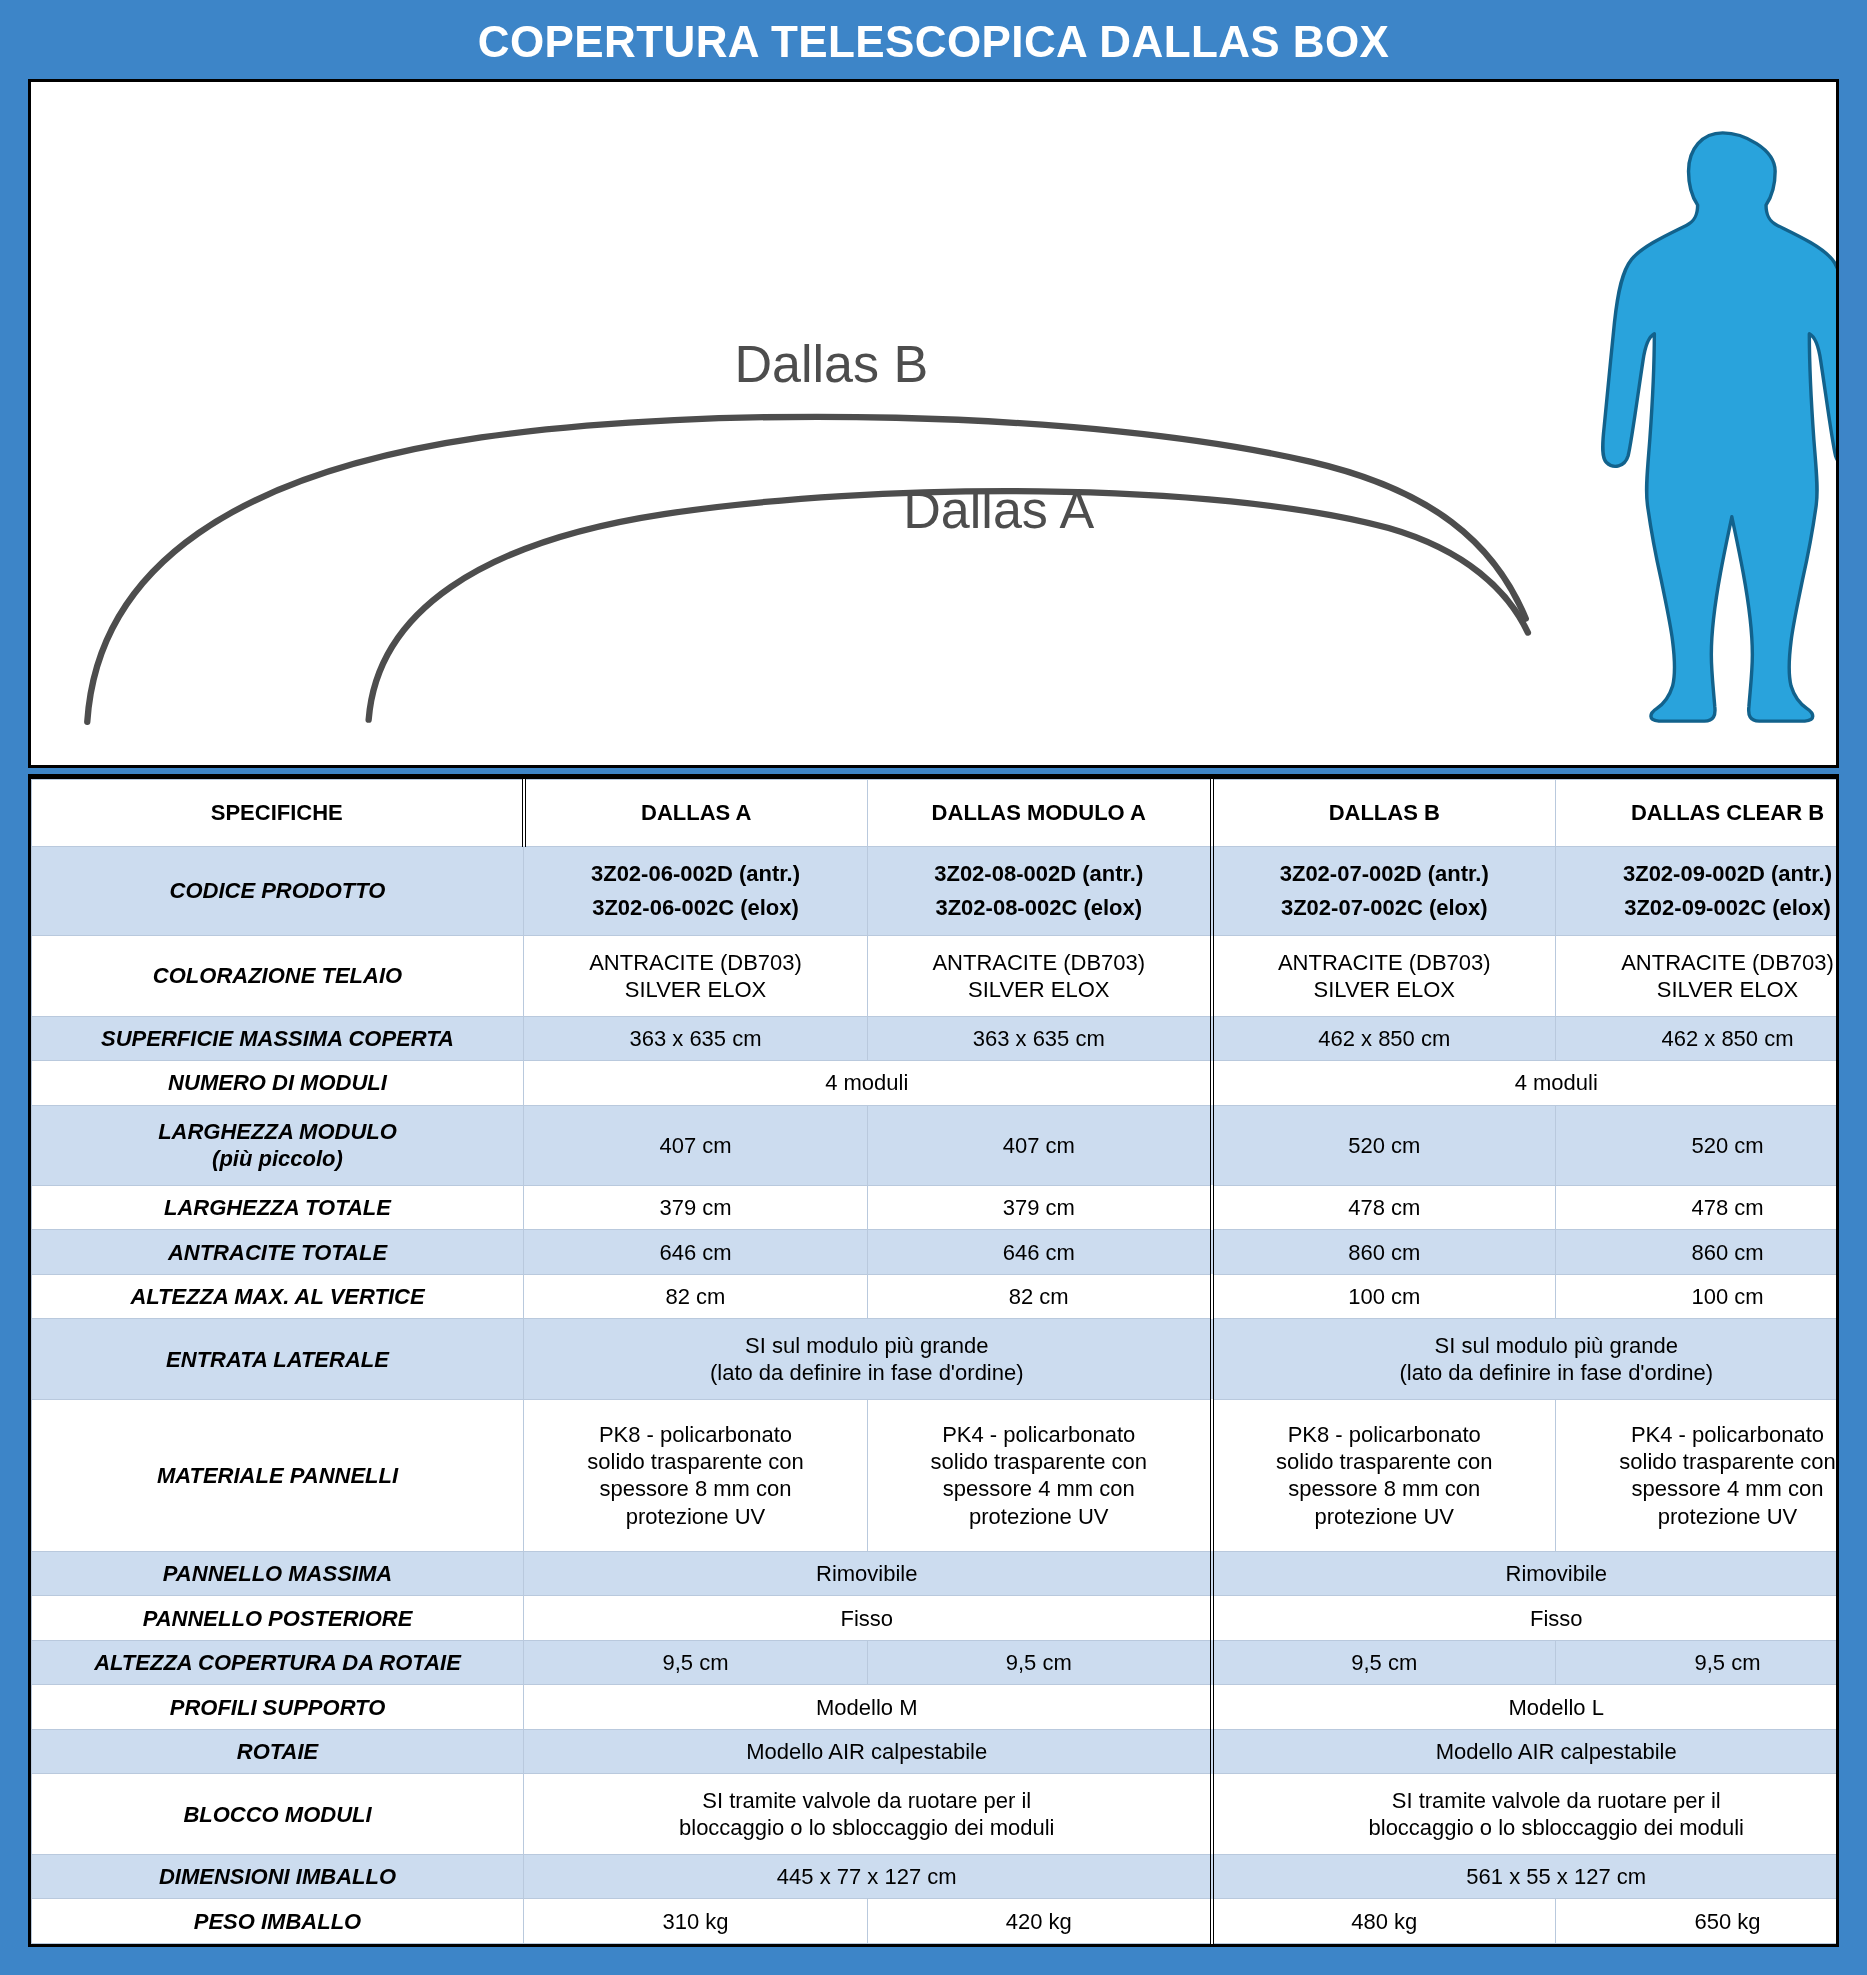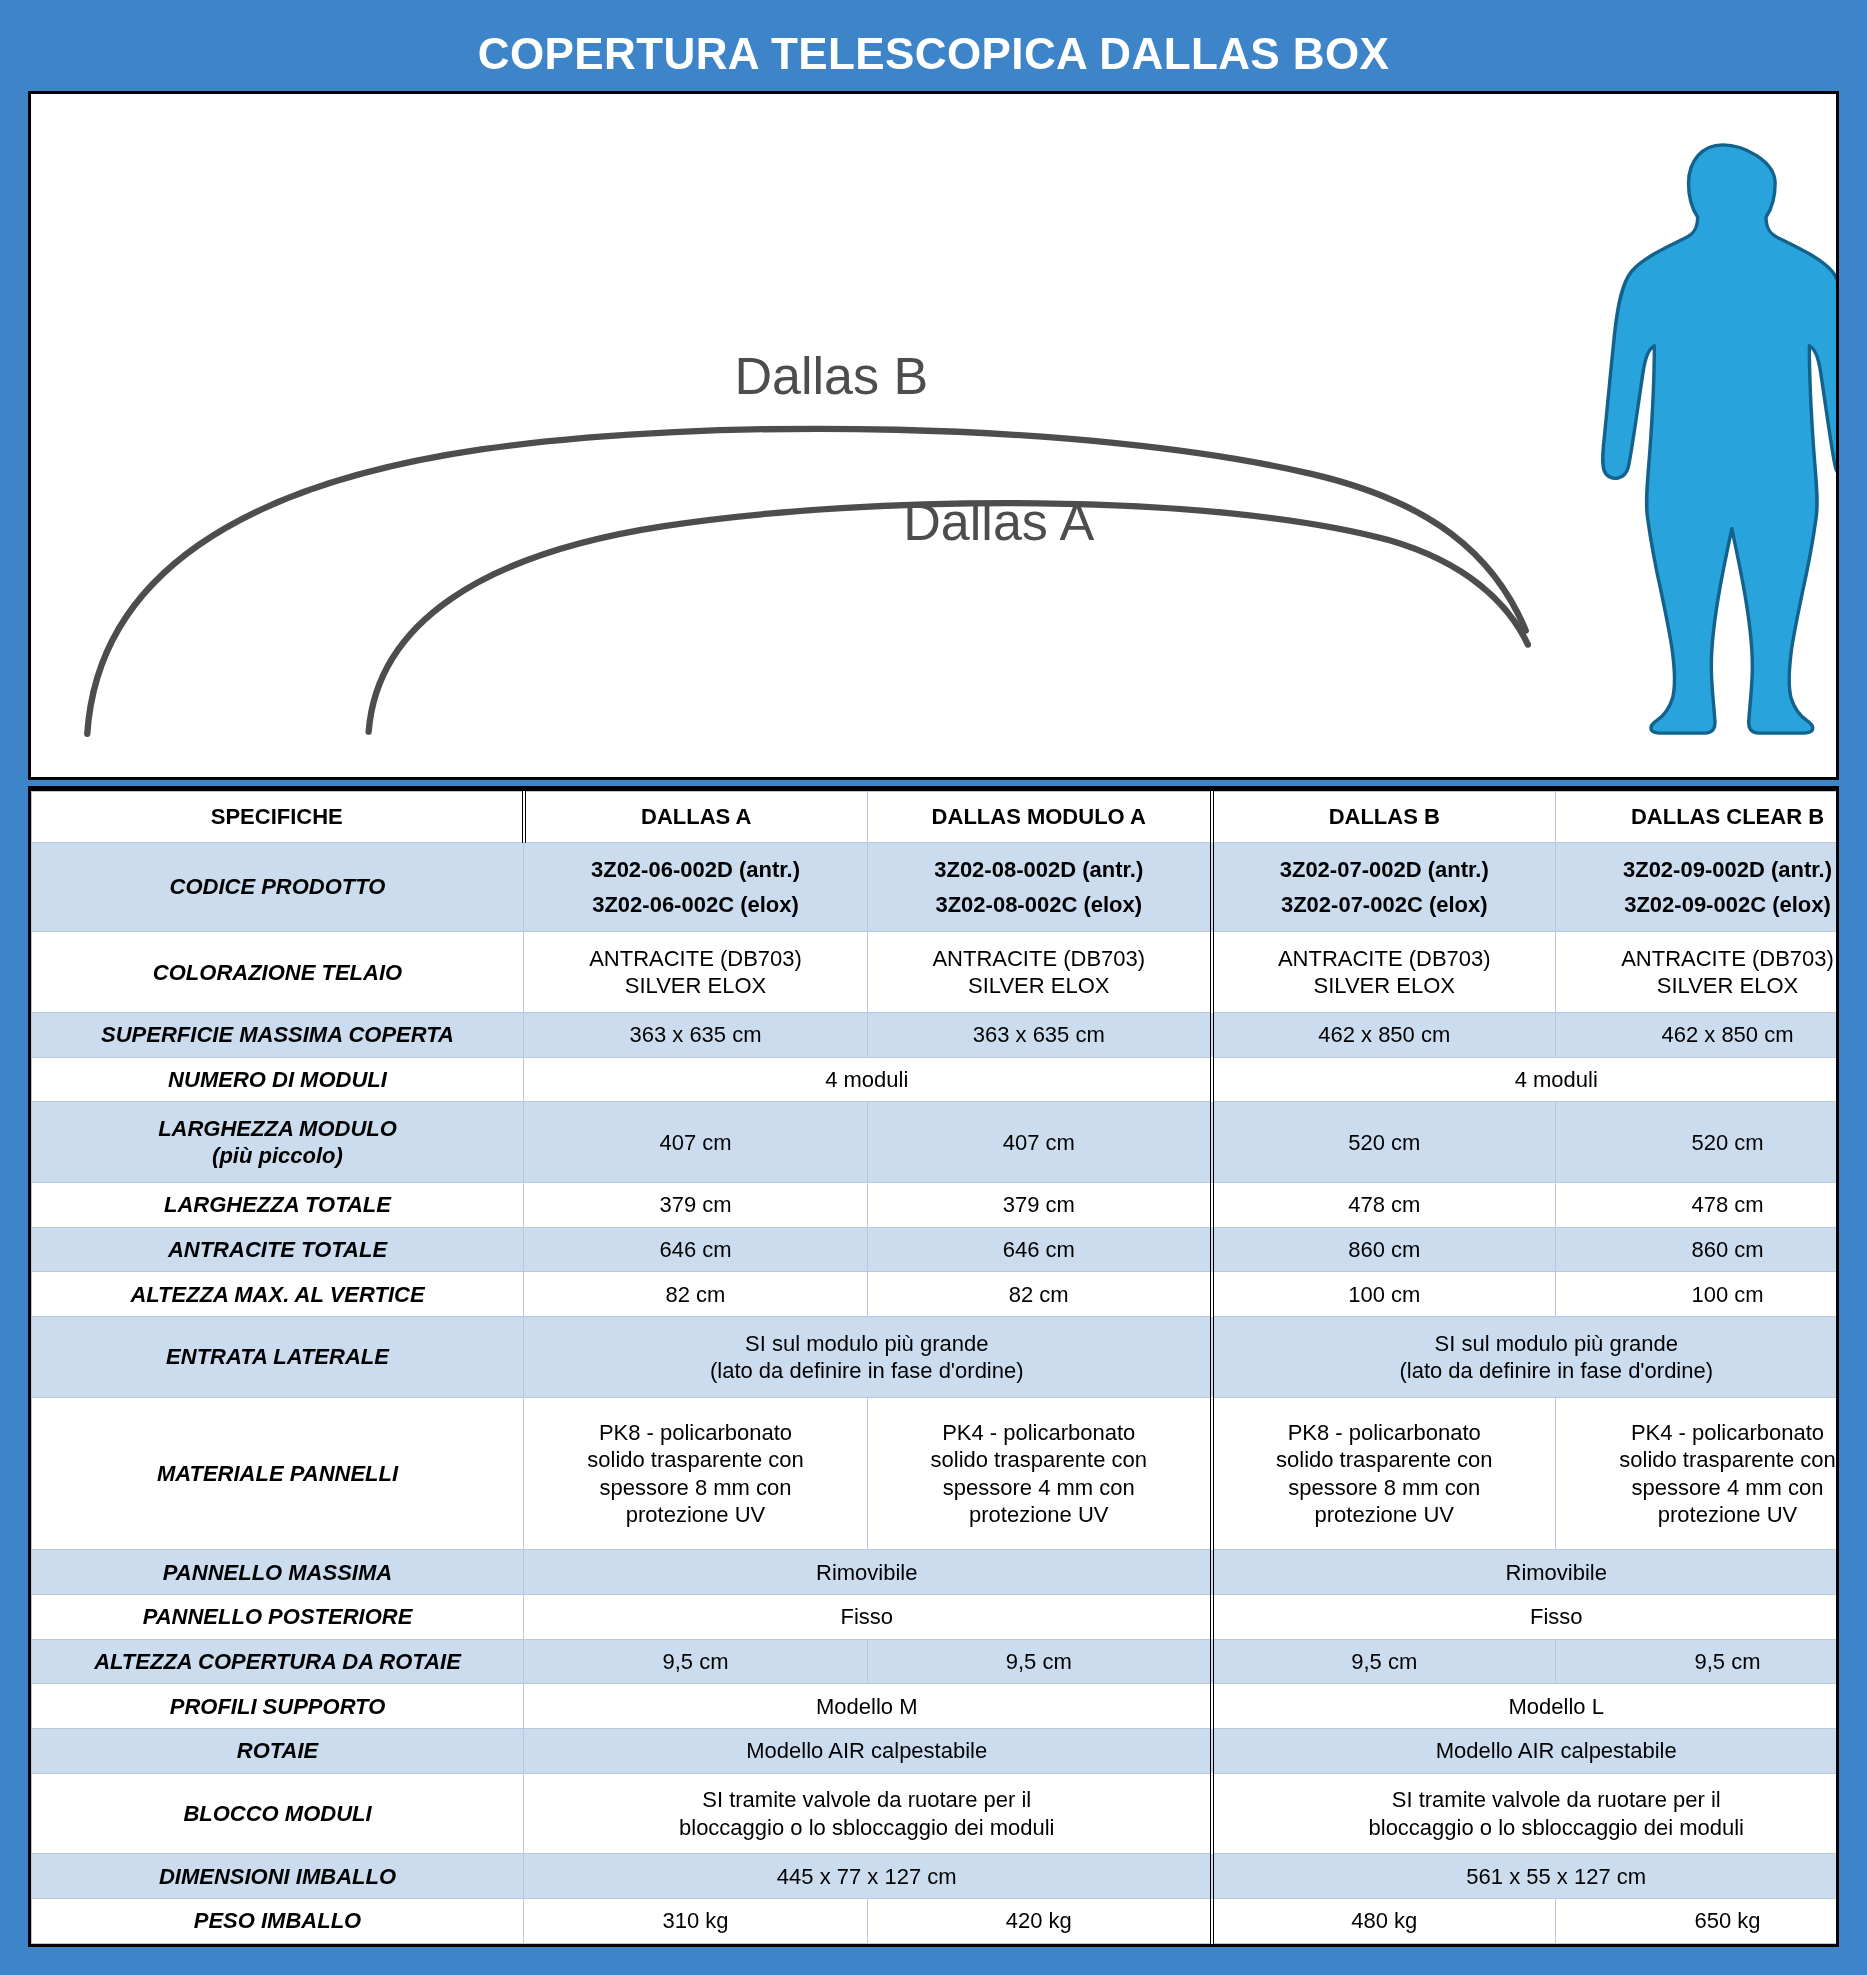--- a/index.html
+++ b/index.html
@@ -8,21 +8,21 @@
     width: 1867px;
     height: 1975px;
     background: #3d85c8;
     font-family: "Liberation Sans", sans-serif;
   }
 
   .page {
     width: 1867px;
     height: 1975px;
     background: #3d85c8;
-    padding: 16px 28px 28px 28px;
+    padding: 4px 28px 28px 28px;
     display: flex;
     flex-direction: column;
   }
 
   
   .title-band {
     height: 75px;
     display: flex;
     align-items: center;
     justify-content: center;
@@ -77,21 +77,21 @@
   }
 
   
   .grp-sep-l { border-left: 4.2px double #000000 !important; }
 
   
   thead th {
     font-weight: bold;
     font-size: 28px;
     background: #ffffff;
-    height: 51px;
+    height: 67px;
     border-top: none;
     border-bottom: 4.9px solid #000000;
   }
   thead th.hdr-label { border-right: 4.2px double #000000; }
 
   
   td.label {
     font-weight: bold;
     text-align: right;
     font-size: 23px;

